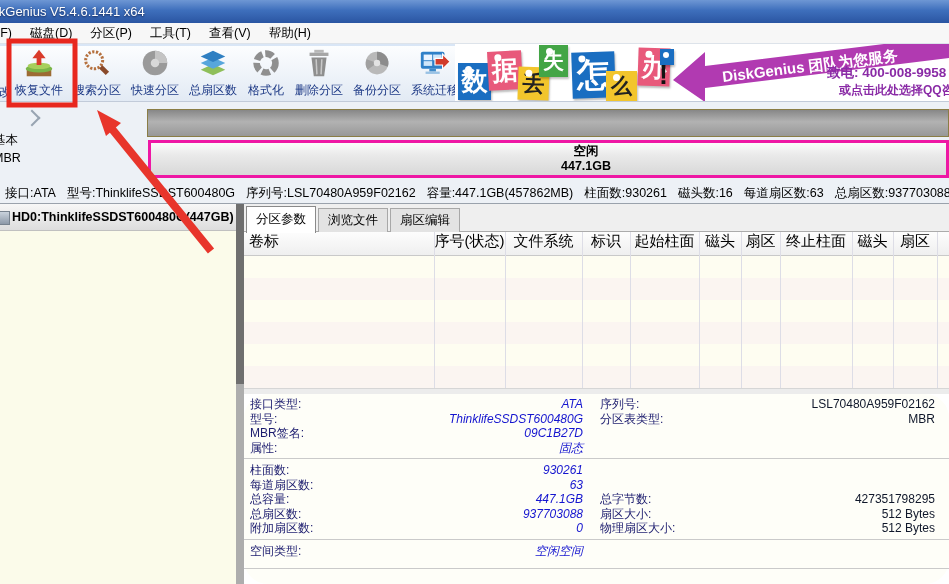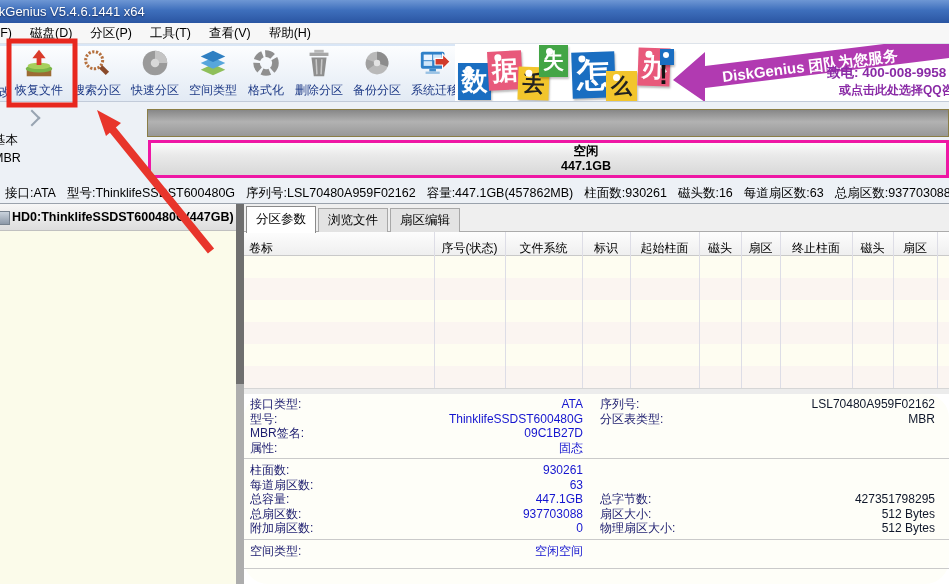--- a/index.html
+++ b/index.html
@@ -82,21 +82,21 @@
     border-bottom:1px solid #ABABAB;box-sizing:border-box;}
   .tab{position:absolute;box-sizing:border-box;text-align:center;font-size:12.5px;}
   .tab.active{left:2px;top:2px;width:70px;height:27px;line-height:25px;background:#fff;
     border:1px solid #8A8A8A;border-bottom:none;z-index:2;}
   .tab.i1{left:74px;}
   .tab.i2{left:146px;}
   .tab.inactive{top:4px;width:70px;height:24px;line-height:23px;background:#E3E3E3;
     border:1px solid #A8A8A8;border-bottom:none;}
   .theader{position:absolute;left:0;top:28px;width:705px;height:24px;
     background:linear-gradient(#FDFDFD,#EFEFEF);border-bottom:1px solid #C9C9C9;box-sizing:border-box;}
-  .th{position:absolute;top:8px;font-size:12px;white-space:nowrap;}
+  .th{position:absolute;top:0;font-size:15px;white-space:nowrap;}
   .th.c0{left:5px;}
   .th.c1{left:190px;width:71px;text-align:center;}
   .th.c2{left:261px;width:77px;text-align:center;}
   .th.c3{left:338px;width:48px;text-align:center;}
   .th.c4{left:386px;width:69px;text-align:center;}
   .th.c5{left:455px;width:42px;text-align:center;}
   .th.c6{left:497px;width:39px;text-align:center;}
   .th.c7{left:536px;width:72px;text-align:center;}
   .th.c8{left:608px;width:41px;text-align:center;}
   .th.c9{left:649px;width:44px;text-align:center;}
@@ -106,21 +106,21 @@
   .trow.even{background:#FBF5F1;}
   .colline{position:absolute;top:28px;height:156px;width:1px;background:#DDDDE6;}
   .gray-band{position:absolute;left:0;top:184px;width:705px;height:6px;background:#ECECEC;
     border-top:1px solid #D6D6D6;box-sizing:border-box;}
 
   
   .details{position:absolute;left:0;top:190px;width:705px;height:190px;background:#FEFEF8;
     font-size:12px;padding-top:3px;box-sizing:border-box;border-radius:24px;}
   .drow{position:relative;height:14.5px;line-height:14.5px;}
   .dlabel{position:absolute;left:6px;color:#1C1C6E;white-space:nowrap;}
-  .dvalue{position:absolute;left:6px;width:333px;text-align:right;color:#1515CF;white-space:nowrap;}
+  .dvalue{position:absolute;left:6px;width:333px;text-align:right;color:#1515CF;white-space:nowrap;font-style:italic;}
   .dlabel2{position:absolute;left:356px;color:#1C1C6E;white-space:nowrap;}
   .dvalue2{position:absolute;left:356px;width:335px;text-align:right;color:#0f172a;white-space:nowrap;}
   .dsep{border-top:1px solid #CACACA;margin:3px 0 4px 0;}
   .dsep.last{margin-top:10px;}
 
   
   .overlay{left:0;top:0;width:949px;height:584px;z-index:50;pointer-events:none;}
 </style>
 </head>
 <body>
@@ -172,21 +172,21 @@
       <span class="lbl">快速分区</span>
     </div>
     <div class="tb">
       <span class="icon">
         <svg width="34" height="34" viewBox="0 0 36 36">
             <path d="M18 18 l13 6 -13 6 -13 -6 z" fill="#8FBF5A"></path>
             <path d="M18 11 l13 6 -13 6 -13 -6 z" fill="#57A6DC"></path>
             <path d="M18 4 l13 6 -13 6 -13 -6 z" fill="#2F7FC2"></path>
           </svg>
       </span>
-      <span class="lbl">空间类型</span>
+      <span class="lbl">总扇区数</span>
     </div>
     <div class="tb narrow">
       <span class="icon">
         <svg width="34" height="34" viewBox="0 0 36 36">
             <circle cx="18" cy="17" r="10" fill="none" stroke="#8F8F8F" stroke-width="7" stroke-dasharray="8.5 3"></circle>
           </svg>
       </span>
       <span class="lbl">格式化</span>
     </div>
     <div class="tb">

